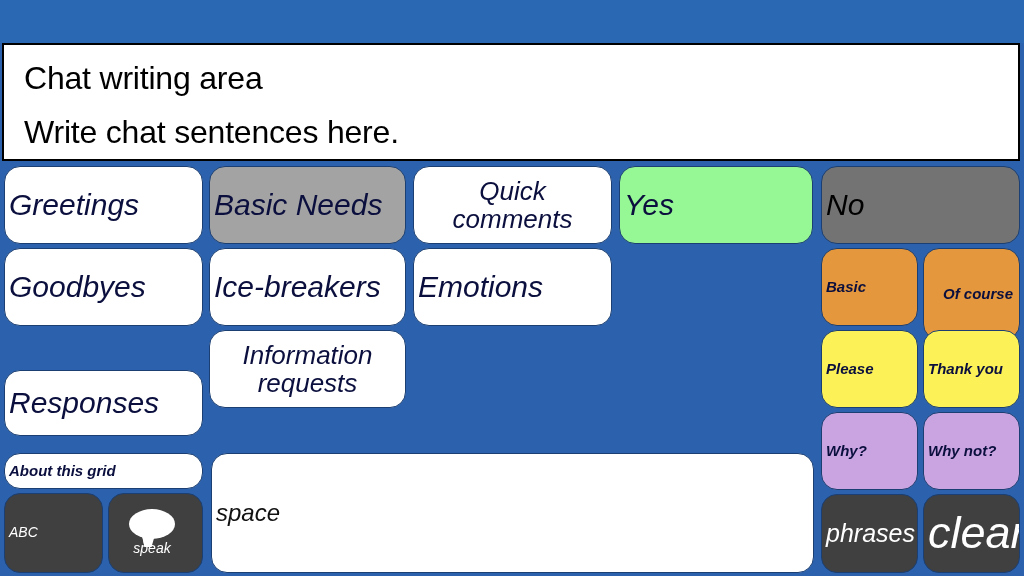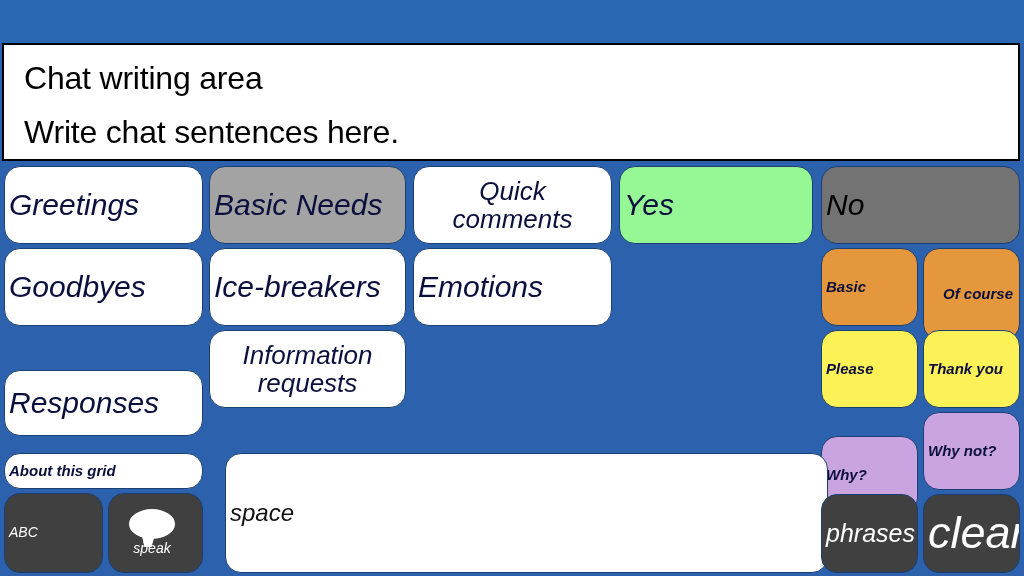--- a/index.html
+++ b/index.html
@@ -162,21 +162,21 @@
     <span class="lbl">Of course</span>
   </div>
 
   <div class="cell yellow f-small" style="left:821px; top:330px; width:97px; height:78px;">
     <span class="lbl">Please</span>
   </div>
   <div class="cell yellow f-small" style="left:923px; top:330px; width:97px; height:78px;">
     <span class="lbl">Thank you</span>
   </div>
 
-  <div class="cell purple f-small" style="left:821px; top:412px; width:97px; height:78px;margin-top:24px;">
+  <div class="cell purple f-small" style="left:821px; top:412px; width:97px; height:78px;">
     <span class="lbl">Why?</span>
   </div>
   <div class="cell purple f-small" style="left:923px; top:412px; width:97px; height:78px;">
     <span class="lbl">Why not?</span>
   </div>
 
   <div class="cell white f-about" style="left:4px; top:453px; width:199px; height:36px;">
     <span class="lbl">About this grid</span>
   </div>
 
@@ -184,21 +184,21 @@
     <span class="abc-word lbl">ABC</span>
   </div>
 
   <div class="cell blue" style="left:108px; top:493px; width:95px; height:80px;padding-left:20px;">
     <span class="speak-inner">
       <span class="bubble"></span>
       <span class="speak-word">speak</span>
     </span>
   </div>
 
-  <div class="cell white f-space" style="left:225px; top:453px; width:603px; height:120px;">
+  <div class="cell white f-space" style="left:211px; top:453px; width:603px; height:120px;">
     <span class="lbl">space</span>
   </div>
 
   <div class="cell blue f-phr" style="left:821px; top:494px; width:97px; height:79px;">
     <span class="lbl">phrases</span>
   </div>
   <div class="cell blue f-clear" style="left:923px; top:494px; width:97px; height:79px;">
     <span class="lbl">clear</span>
   </div>
 

